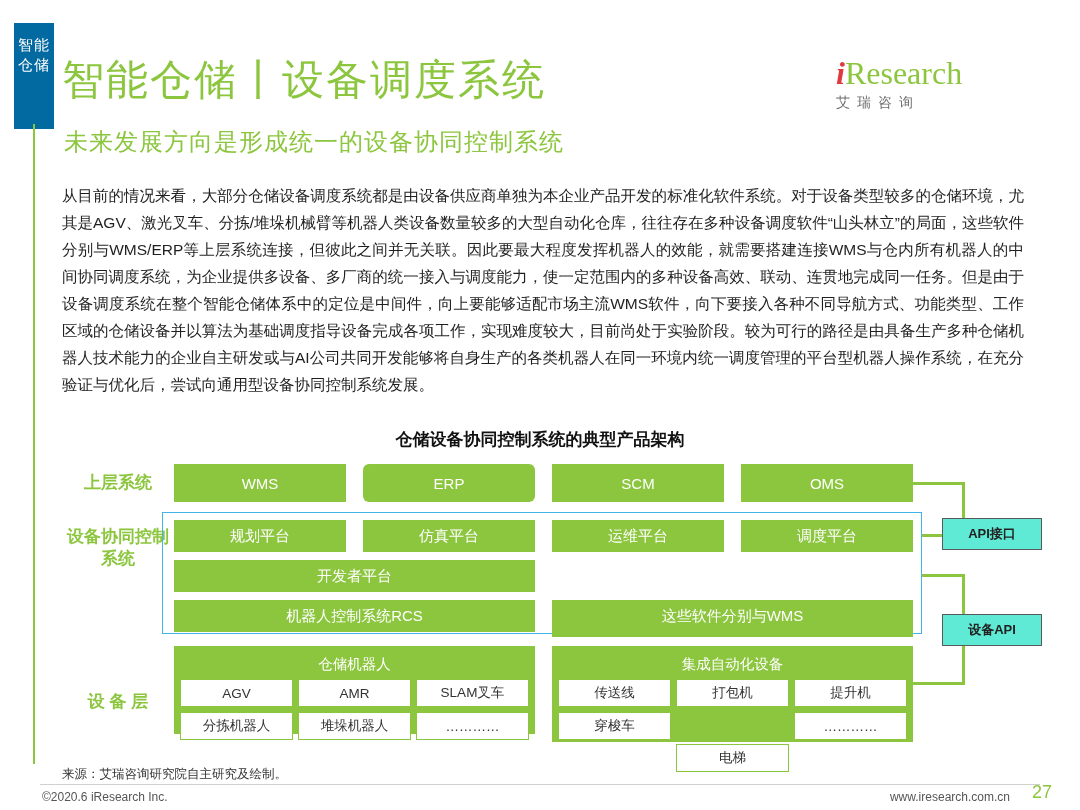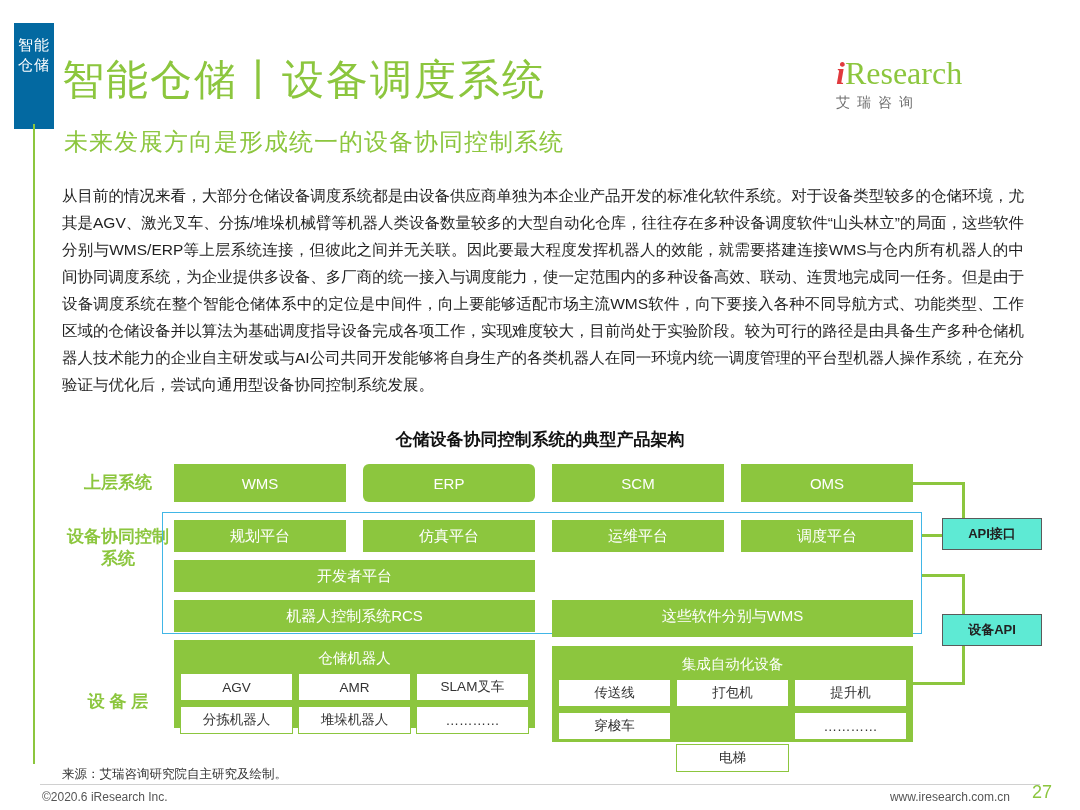--- a/index.html
+++ b/index.html
@@ -258,21 +258,21 @@
     <div class="connector" style="left:900px; top:26px; width:3px; height:54px;"></div>
     <div class="connector" style="left:851px; top:26px; width:52px; height:3px;"></div>
     <div class="connector" style="left:860px; top:78px; width:43px; height:3px;"></div>
     <div class="connector" style="left:900px; top:118px; width:3px; height:110px;"></div>
     <div class="connector" style="left:860px; top:118px; width:43px; height:3px;"></div>
     <div class="connector" style="left:845px; top:226px; width:58px; height:3px;"></div>
 
     <div class="tag" style="left:880px; top:62px; width:100px; height:32px;">API接口</div>
     <div class="tag" style="left:880px; top:158px; width:100px; height:32px;">设备API</div>
 
-    <div class="box" style="left:112px; top:184px; width:361px; height:88px; display:block; padding:6px; box-sizing:border-box;">
+    <div class="box" style="left:112px; top:190px; width:361px; height:88px; display:block; padding:6px; box-sizing:border-box;">
       <div style="height:24px; display:flex; align-items:center; justify-content:center; color:#ffffff; font-size:14.5px;">仓储机器人</div>
       <div style="display:flex; gap:5px; margin-top:3px;">
         <div class="box white small" style="position:relative; left:0; top:0; flex:1; height:28px;">AGV</div>
         <div class="box white small" style="position:relative; left:0; top:0; flex:1; height:28px;">AMR</div>
         <div class="box white small" style="position:relative; left:0; top:0; flex:1; height:28px;">SLAM叉车</div>
       </div>
       <div style="display:flex; gap:5px; margin-top:5px;">
         <div class="box white small" style="position:relative; left:0; top:0; flex:1; height:28px;">分拣机器人</div>
         <div class="box white small" style="position:relative; left:0; top:0; flex:1; height:28px;">堆垛机器人</div>
         <div class="box white small" style="position:relative; left:0; top:0; flex:1; height:28px;">…………</div>

